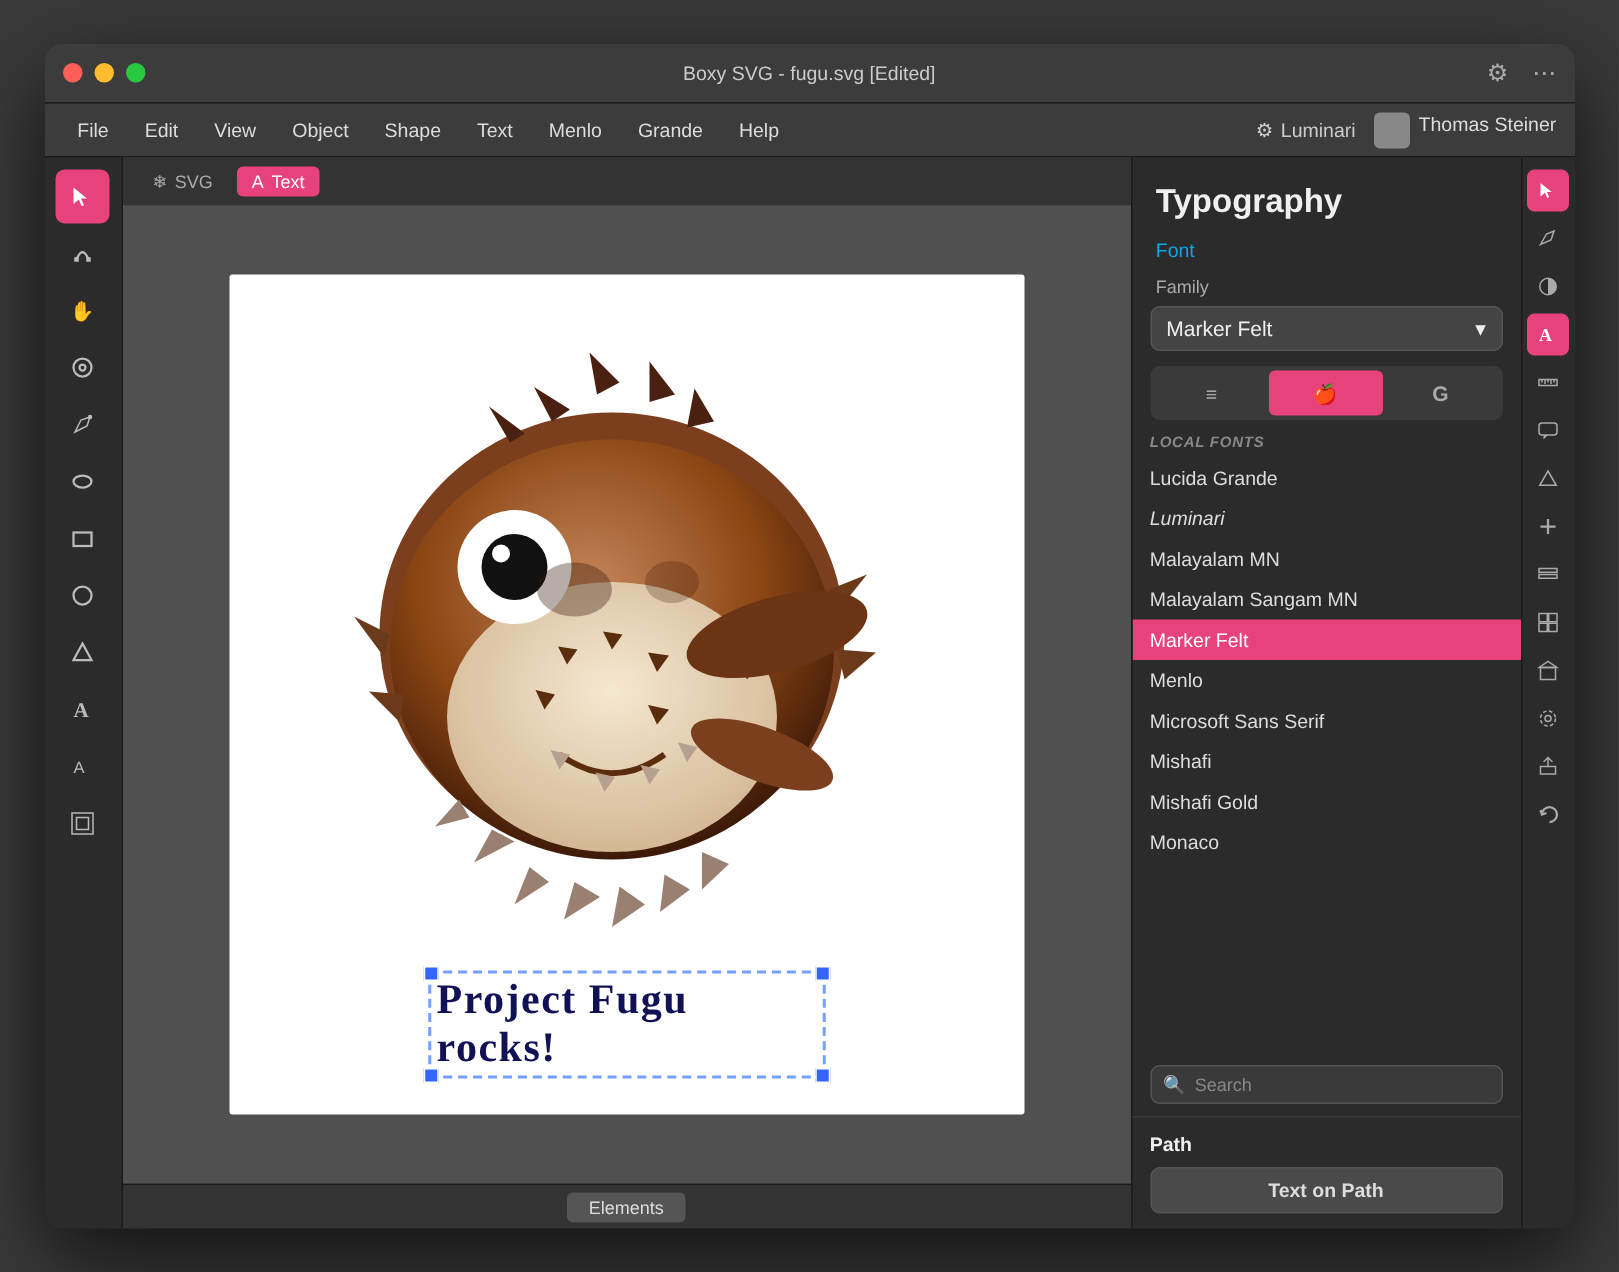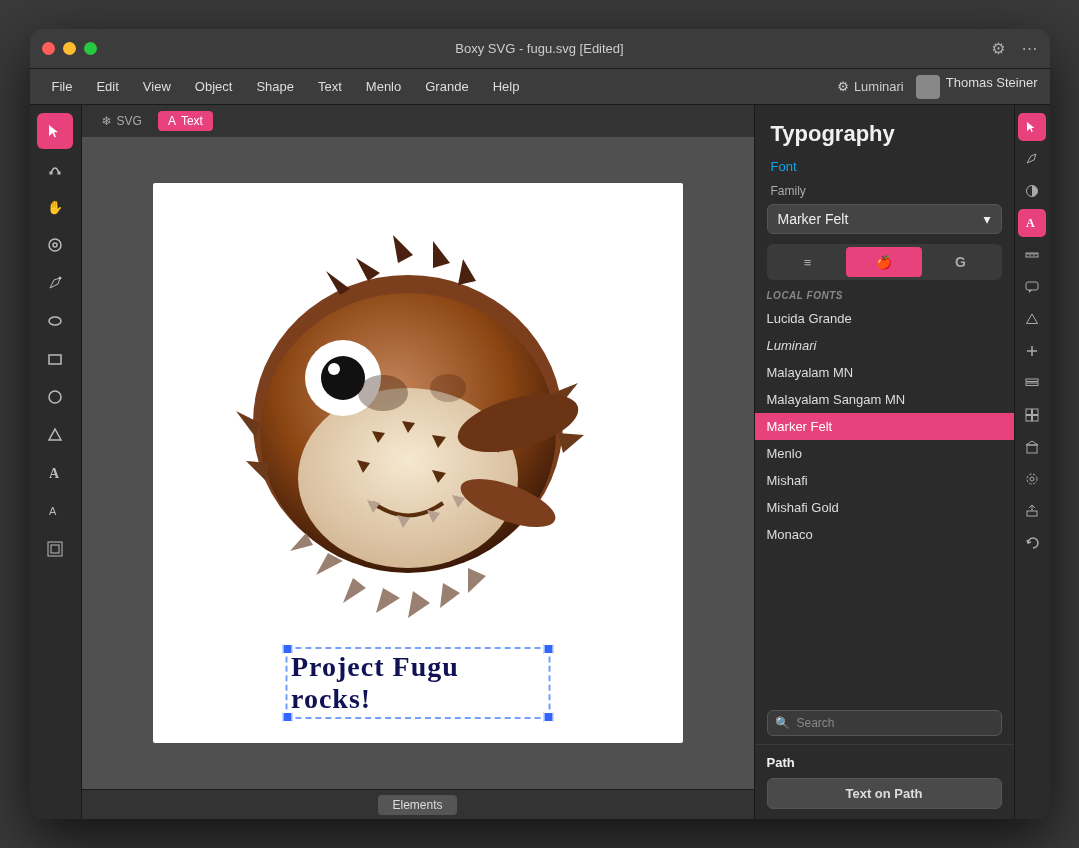--- a/index.html
+++ b/index.html
@@ -587,20 +587,21 @@
       </div>
       <div class="font-scroll-area">
         <div class="font-list-label">LOCAL FONTS</div>
         <div class="font-list">
           <div class="font-list-item">Lucida Grande</div>
           <div class="font-list-item" style="font-style:italic;">Luminari</div>
           <div class="font-list-item">Malayalam MN</div>
           <div class="font-list-item">Malayalam Sangam MN</div>
           <div class="font-list-item selected">Marker Felt</div>
           <div class="font-list-item">Menlo</div>
+          <div class="font-list-item">Microsoft Sans Serif</div>
           <div class="font-list-item">Mishafi</div>
           <div class="font-list-item">Mishafi Gold</div>
           <div class="font-list-item">Monaco</div>
         </div>
         <div class="font-search">
           <span style="color:#888;font-size:12px;">🔍</span>
           <input type="text" placeholder="Search" style="">
         </div>
       </div>
       <div class="path-section">

